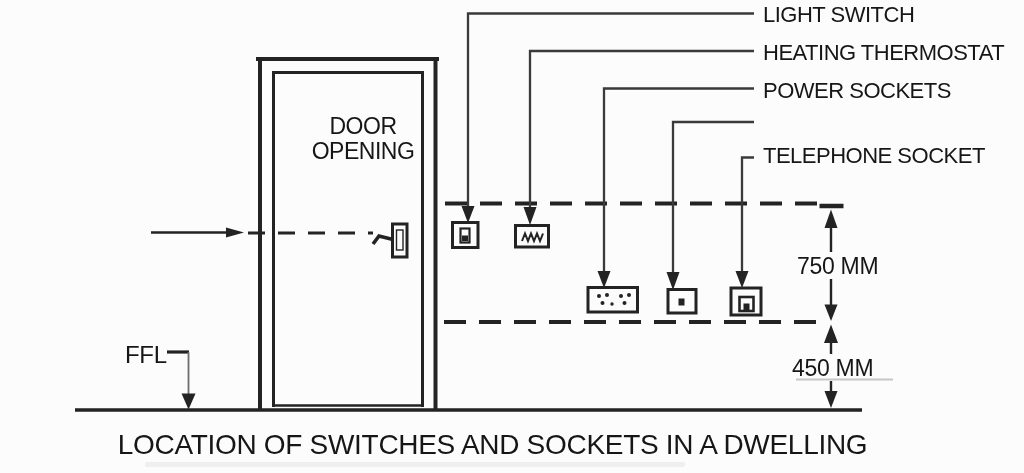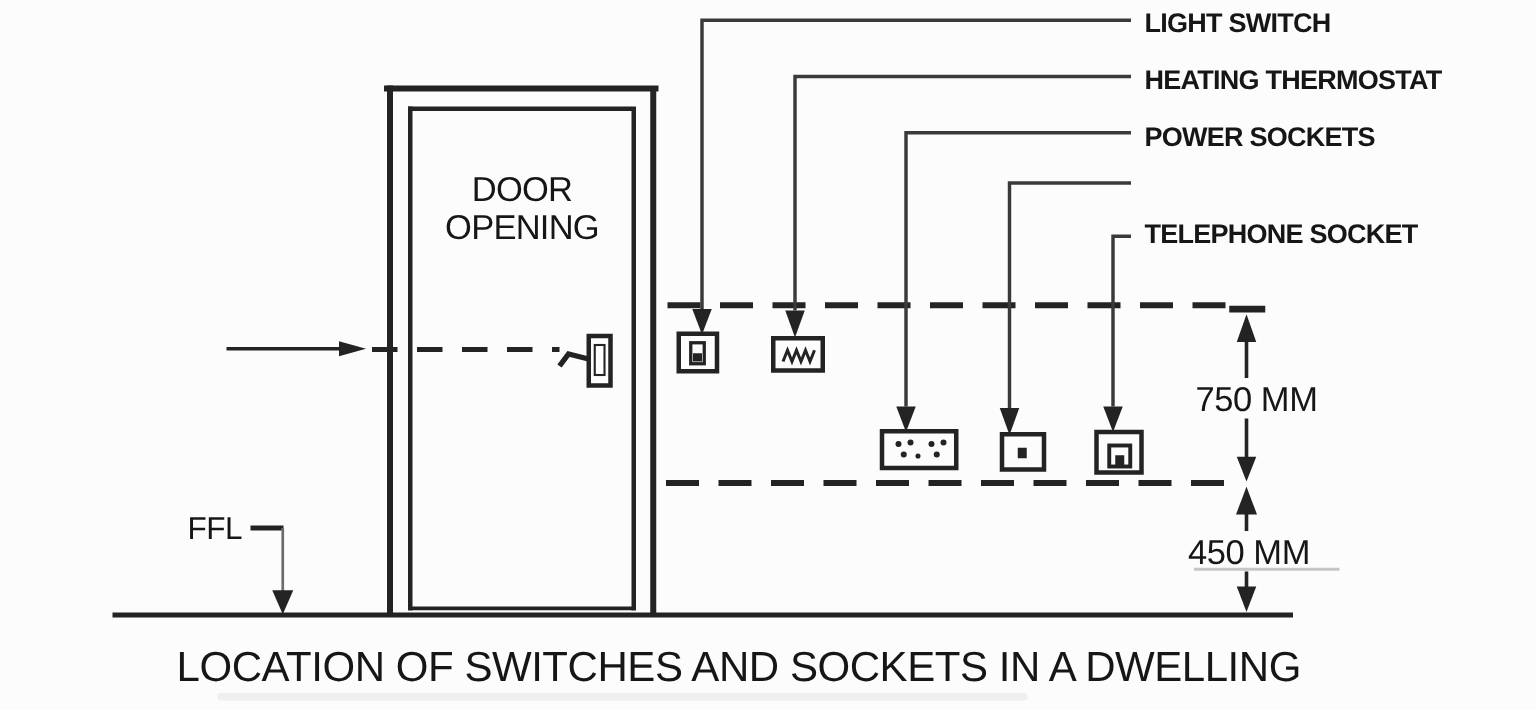--- a/index.html
+++ b/index.html
@@ -13,23 +13,23 @@
   }
   .stage svg{position:absolute;left:0;top:0;}
   .lbl{
     position:absolute;
     color:#161616;
     white-space:pre-line;
     -webkit-font-smoothing:antialiased;
   }
   .center{text-align:center;}
   .align-note{left:18px;top:186px;width:150px;font-size:23px;line-height:26px;letter-spacing:-0.3px;}
-  .door-opening{left:281px;top:114px;width:134px;font-size:23px;line-height:25px;letter-spacing:-0.5px;}
-  .ffl{left:125px;top:341px;font-size:21px;letter-spacing:-0.3px;}
-  .devlbl{left:763px;font-size:18px;line-height:24px;letter-spacing:-0.5px;white-space:nowrap;font-weight:bold;}
+  .door-opening{left:296px;top:114px;width:134px;font-size:23px;line-height:25px;letter-spacing:-0.5px;}
+  .ffl{left:125px;top:341px;font-size:24px;letter-spacing:-0.3px;}
+  .devlbl{left:763px;font-size:22px;line-height:24px;letter-spacing:-0.5px;white-space:nowrap;}
   .devlbl.l0{top:3px;}
   .devlbl.l1{top:41px;}
   .devlbl.l2{top:79px;}
   .devlbl.l3{top:114px;}
   .devlbl.l4{top:144px;}
   .dim{font-size:23px;letter-spacing:-0.3px;white-space:nowrap;}
   .dim750{left:797px;top:253px;}
   .dim450{left:792px;top:355px;}
   .title{left:70px;top:429px;width:845px;font-size:28px;letter-spacing:-0.3px;}
   

